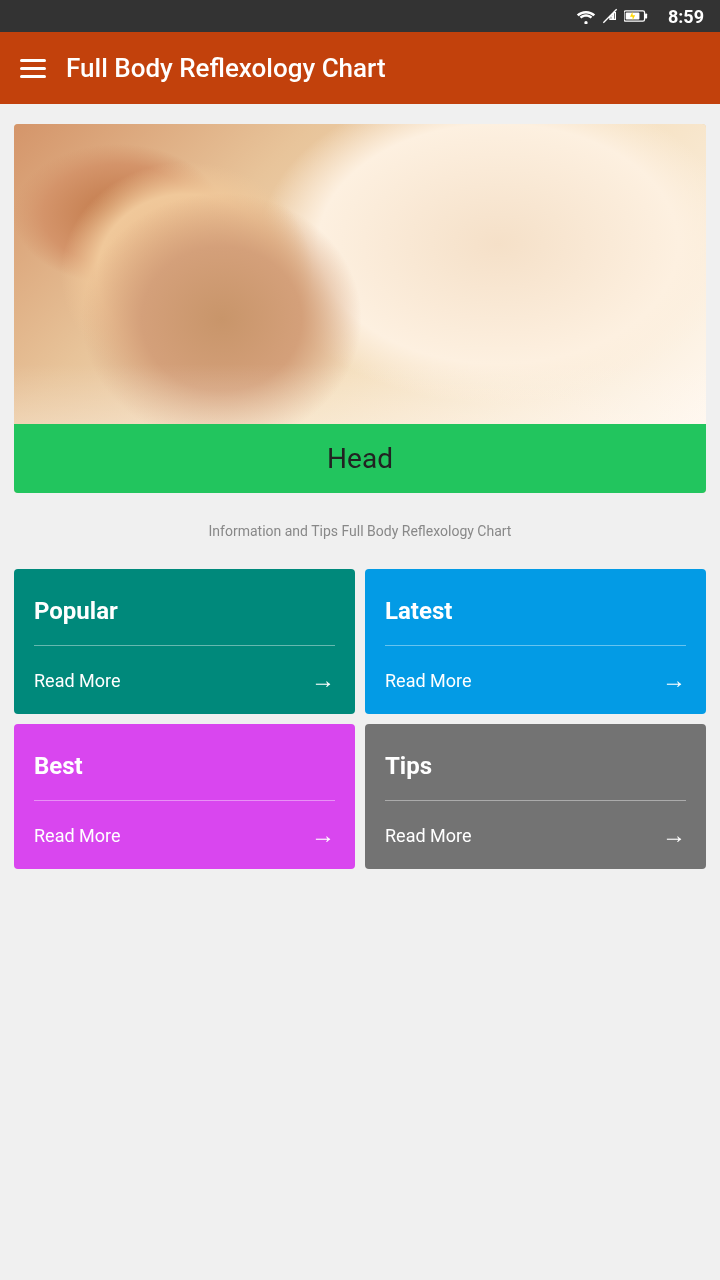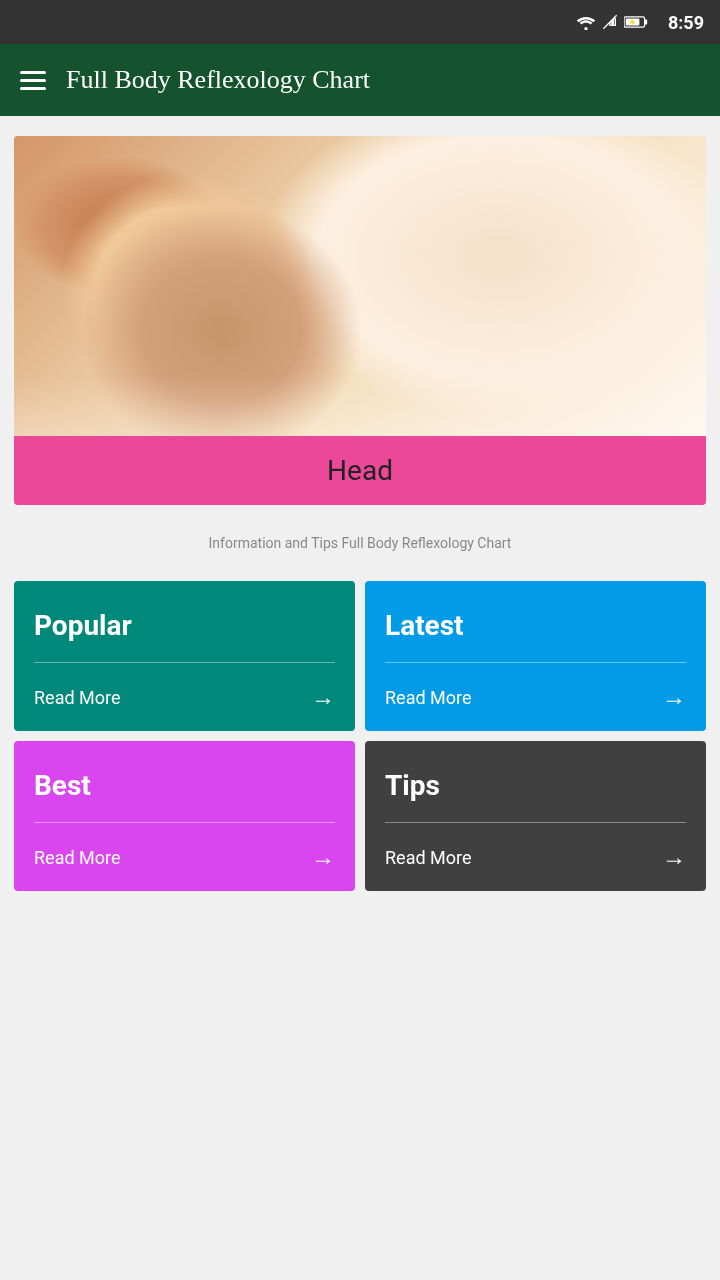--- a/index.html
+++ b/index.html
@@ -8,21 +8,21 @@
       width: 720px;
       min-height: 1280px;
       background: #f0f0f0;
       font-family: 'Roboto', Arial, sans-serif;
       overflow-x: hidden;
     }
 
     
     .status-bar {
       width: 720px;
-      height: 44px;
+      height: 32px;
       background: #333;
       display: flex;
       align-items: center;
       justify-content: flex-end;
       padding: 0 16px;
       gap: 20px;
     }
     .status-bar .time {
       color: white;
       font-size: 18px;
@@ -34,26 +34,25 @@
       gap: 6px;
     }
     .status-icons svg {
       fill: white;
     }
 
     
     .app-bar {
       width: 720px;
       height: 72px;
-      background: #14532d;
+      background: #c2410c;
       display: flex;
       align-items: center;
       padding: 16px 20px;
       gap: 20px;
-      font-family: Liberation Serif, serif;
     }
     .hamburger-icon {
       display: flex;
       flex-direction: column;
       gap: 5px;
       cursor: pointer;
     }
     .hamburger-icon span {
       display: block;
       width: 26px;
@@ -97,21 +96,21 @@
       content: '';
       position: absolute;
       bottom: 0;
       left: 0;
       width: 100%;
       height: 60px;
       background: linear-gradient(to bottom, transparent, rgba(255,248,240,0.3));
     }
 
     .hero-label {
-      background: #ec4899;
+      background: #22c55e;
       text-align: center;
       padding: 18px;
       font-size: 28px;
       color: #222;
     }
 
     
     .info-section {
       text-align: center;
       padding: 30px 20px 20px;
@@ -138,21 +137,21 @@
     .card {
       border-radius: 4px;
       overflow: hidden;
       cursor: pointer;
     }
 
     .card-header {
       padding: 28px 20px 20px;
     }
     .card-header-text {
-      font-size: 28px;
+      font-size: 24px;
       font-weight: bold;
       color: white;
     }
 
     .card-divider {
       height: 1px;
       background: rgba(255,255,255,0.4);
       margin: 0 20px;
     }
 
@@ -168,21 +167,21 @@
       color: white;
     }
     .card-arrow {
       font-size: 24px;
       color: white;
     }
 
     .card-popular { background: #00897B; }
     .card-latest  { background: #039BE5; }
     .card-best    { background: #d946ef; }
-    .card-tips    { background: #404040; }
+    .card-tips    { background: #737373; }
   </style>
 </head>
 <body>
 
 <div class="status-bar">
   <div class="status-icons">
 
     <svg width="20" height="16" viewBox="0 0 24 18">
       <path d="M12 6C8.62 6 5.5 7.28 3.15 9.4L1 7.25C3.95 4.58 7.8 3 12 3s8.05 1.58 11 4.25L20.85 9.4C18.5 7.28 15.38 6 12 6z"></path>
       <path d="M12 10c-2.13 0-4.07.79-5.55 2.09L4.4 10.04C6.42 8.15 9.08 7 12 7s5.58 1.15 7.6 3.04L17.55 12.09C16.07 10.79 14.13 10 12 10z"></path>

